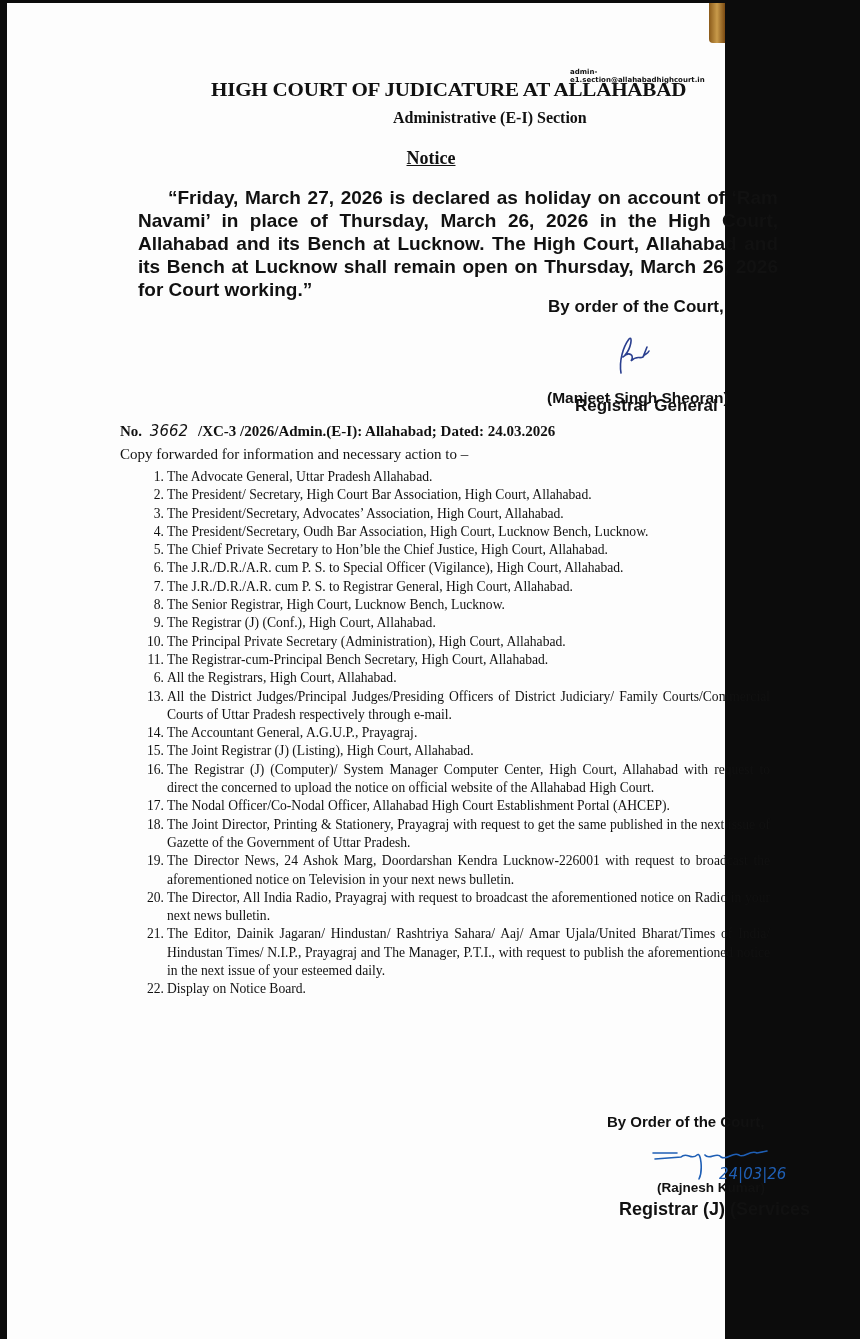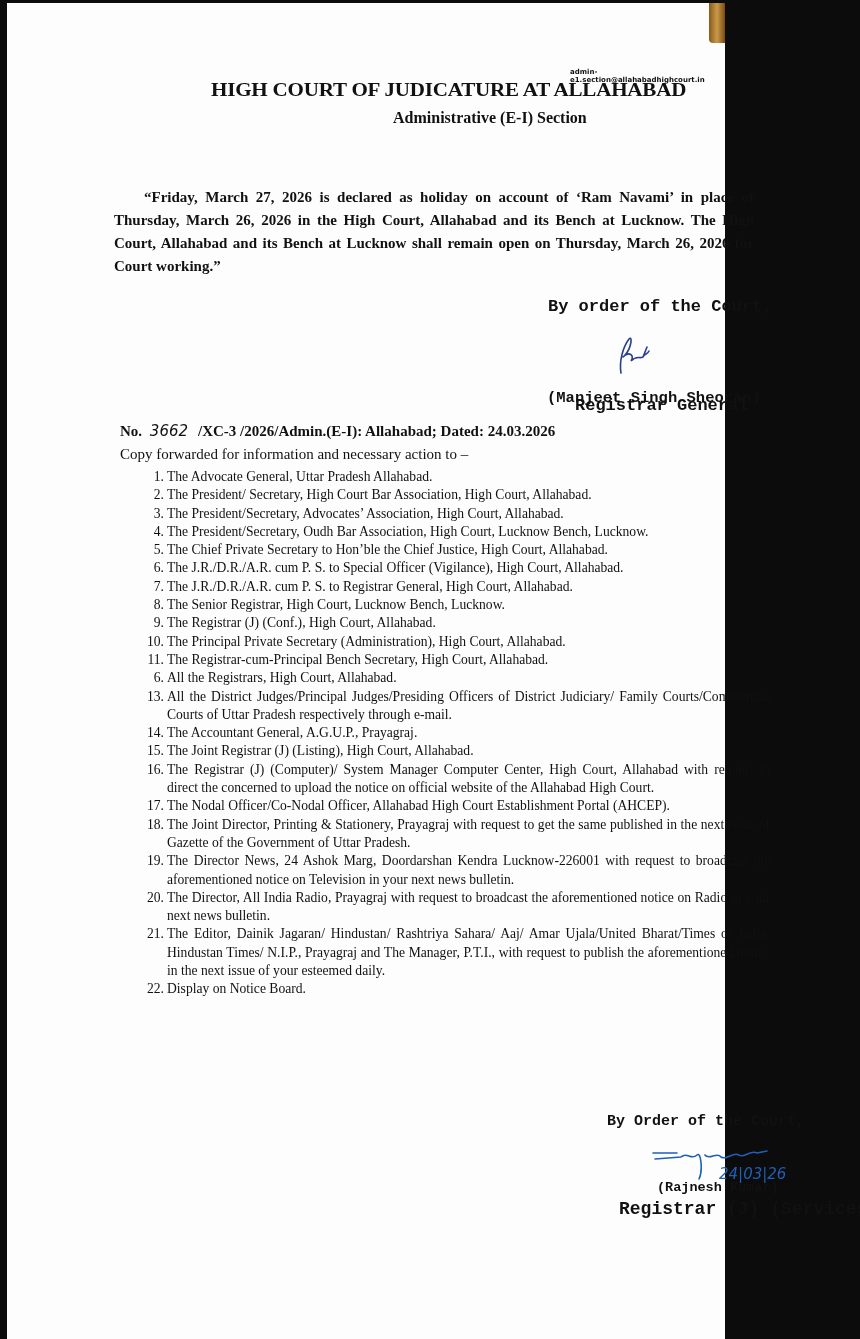--- a/index.html
+++ b/index.html
@@ -27,25 +27,25 @@
   }
   .section {
     position:absolute; left:338px; top:106px; font-size:16px; font-weight:bold;
     white-space:nowrap; font-family:"Liberation Serif", serif;margin-left:48px;
   }
   .notice-heading {
     position:absolute; left:0; width:848px; top:145px; text-align:center;
     font-size:18px; font-weight:bold; text-decoration:underline; font-family:"Liberation Serif", serif;
   }
   .notice-body {
-    position:absolute; left:107px; width:640px; top:183px; font-size:15px; font-weight:bold;
-    line-height:23px; text-align:justify; text-indent:30px; font-family:Liberation Serif, serif;
+    position:absolute; left:131px; width:640px; top:183px; font-size:19px; font-weight:bold;
+    line-height:23px; text-align:justify; text-indent:30px; font-family:Liberation Sans, sans-serif;
   }
   .sign-block {
-    position:absolute; font-weight:bold; font-family:Liberation Mono, monospace; white-space:nowrap;
+    position:absolute; font-weight:bold; font-family:Liberation Sans, sans-serif; white-space:nowrap;
   }
   .by-order-1 { left:541px; top:294px; font-size:17px; }
   .sig1 { position:absolute; left:600px; top:330px; width:50px; height:42px; }
   .name-1 { left:540px; top:369px; font-size:15.5px;margin-top:17px; }
   .title-1 { left:568px; top:393px; font-size:17px; }
   .ref-line {
     position:absolute; left:113px; top:419px; font-size:15px; font-weight:bold;
     white-space:nowrap; font-family:"Liberation Serif", serif;
   }
   .ref-line .hand { font-family:"DejaVu Sans", sans-serif; font-weight:normal; font-style:italic; font-size:15px; padding:0 10px 0 4px; }
@@ -67,20 +67,21 @@
 </head>
 <body>
 
 <div class="page">
   <div class="edge-patch"></div>
 
   <div class="email">admin-e1.section@allahabadhighcourt.in</div>
   <div class="court-title">HIGH COURT OF JUDICATURE AT ALLAHABAD</div>
   <div class="section">Administrative (E-I) Section</div>
 
+  <div class="notice-heading">Notice</div>
   <div class="notice-body">“Friday, March 27, 2026 is declared as holiday on account of ‘Ram Navami’ in place of Thursday, March 26, 2026 in the High Court, Allahabad and its Bench at Lucknow. The High Court, Allahabad and its Bench at Lucknow shall remain open on Thursday, March 26, 2026 for Court working.”</div>
 
   <div class="sign-block by-order-1">By order of the Court,</div>
   <svg class="sig1" viewBox="0 0 50 42">
     <path d="M14 40 C 12 28, 16 14, 22 6 C 26 2, 24 16, 18 22 M16 24 C 22 18, 28 22, 24 28 C 30 22, 32 26, 36 24 C 38 20, 40 22, 42 18 M36 24 L 40 14" fill="none" stroke="#2a3f8f" stroke-width="1.6" stroke-linecap="round"></path>
   </svg>
   <div class="sign-block name-1">(Manjeet Singh Sheoran)</div>
   <div class="sign-block title-1">Registrar General</div>
 
   <div class="ref-line">

